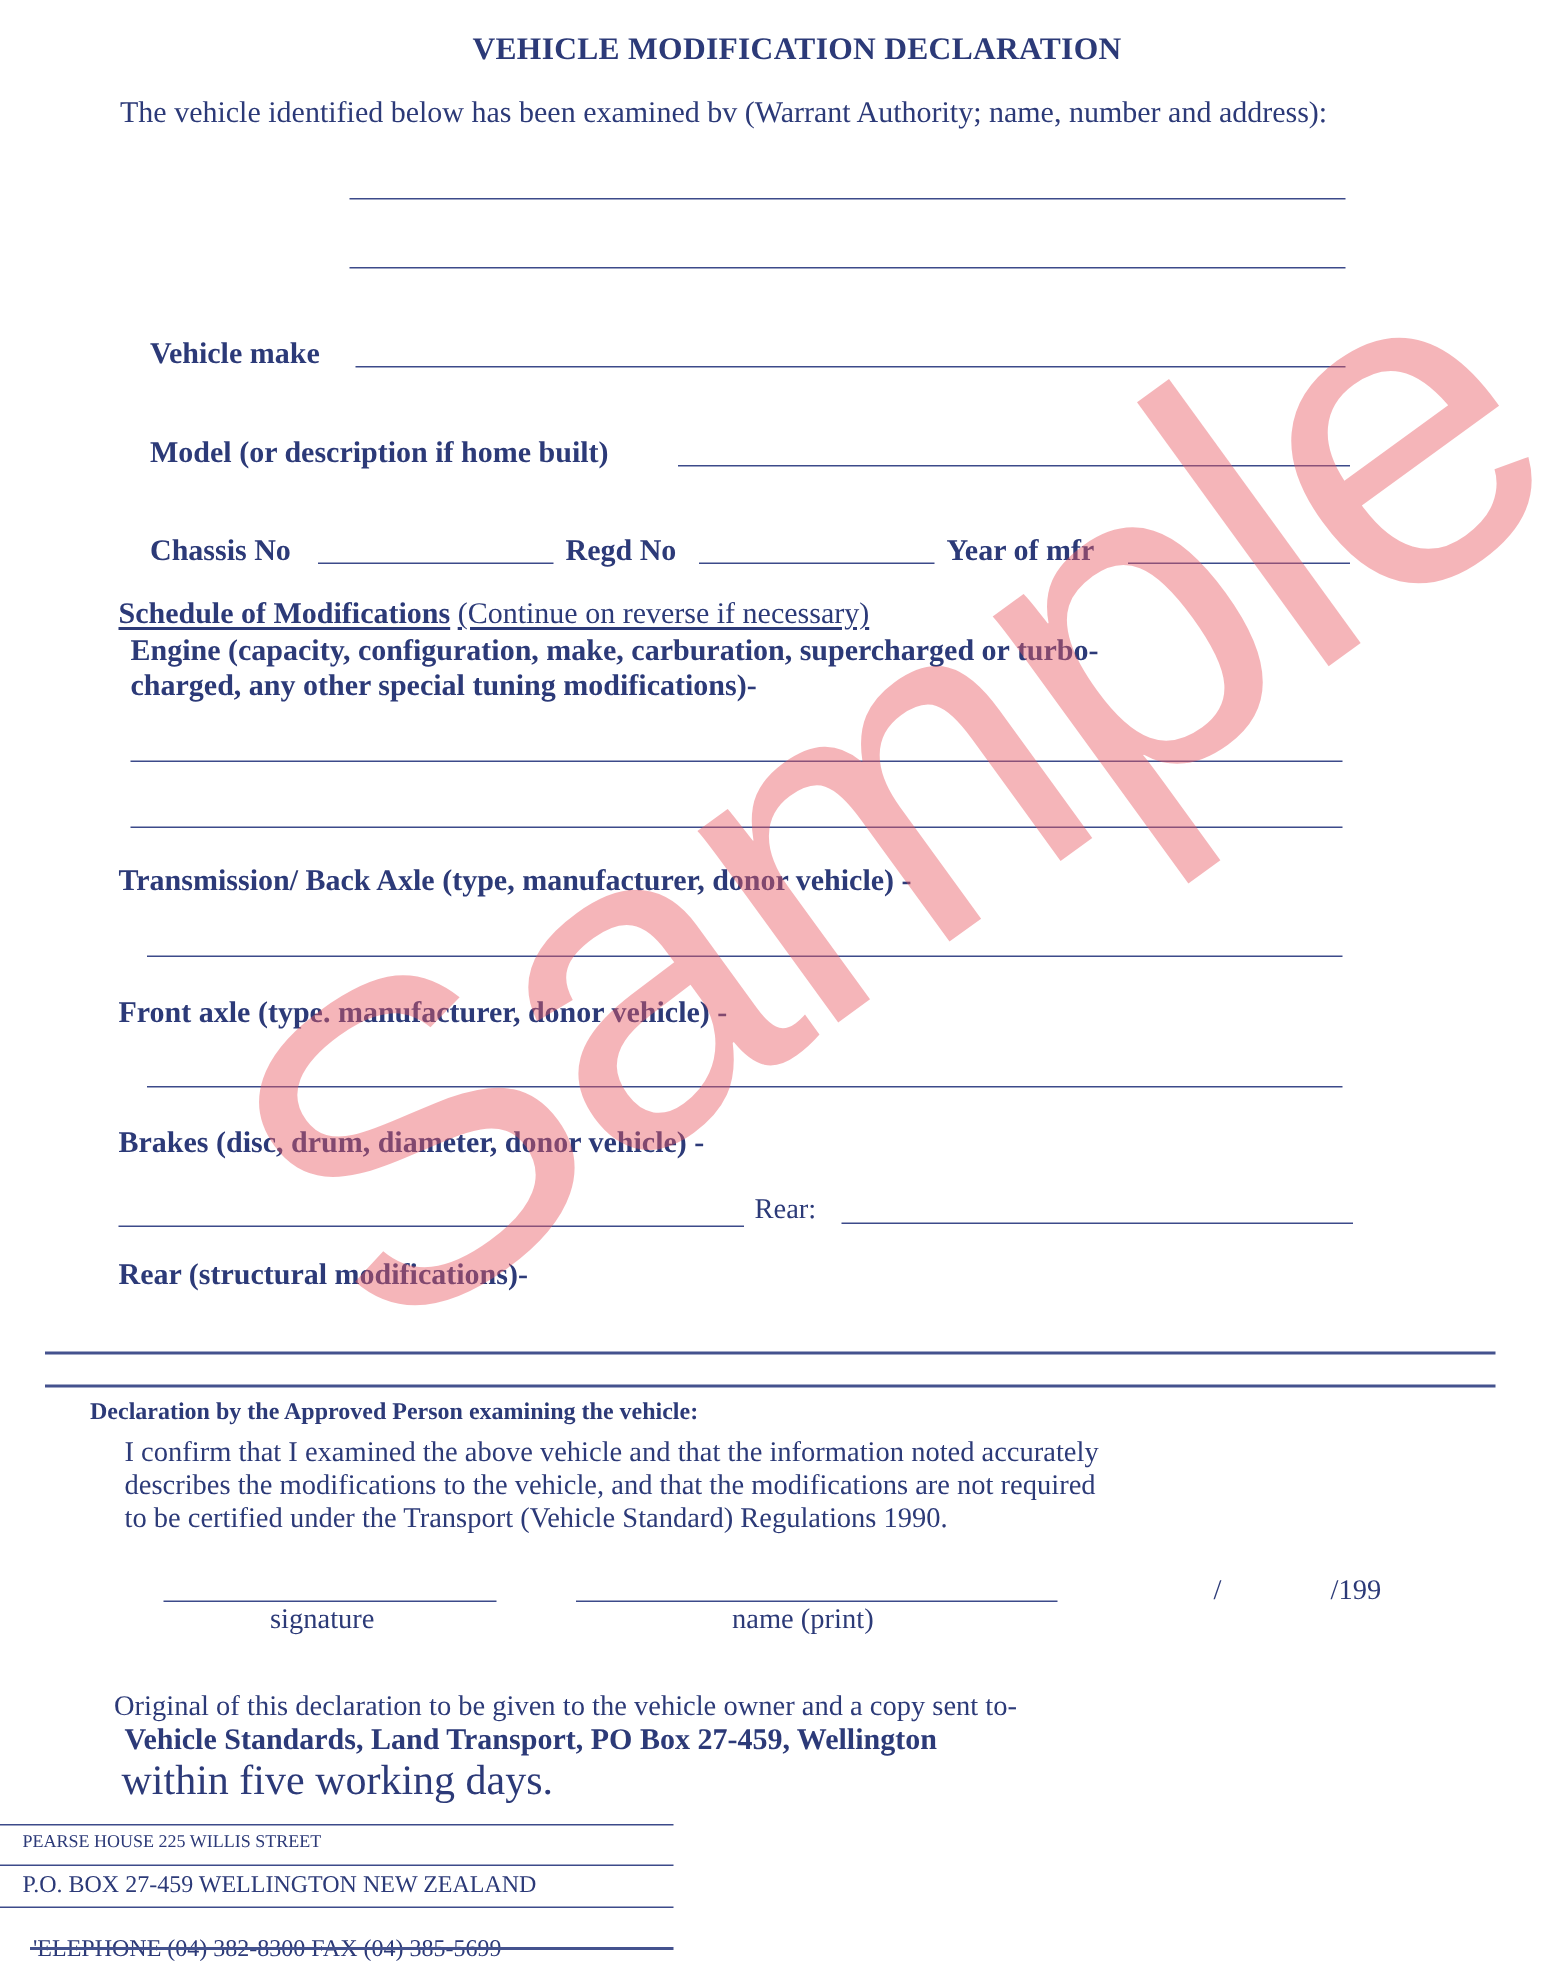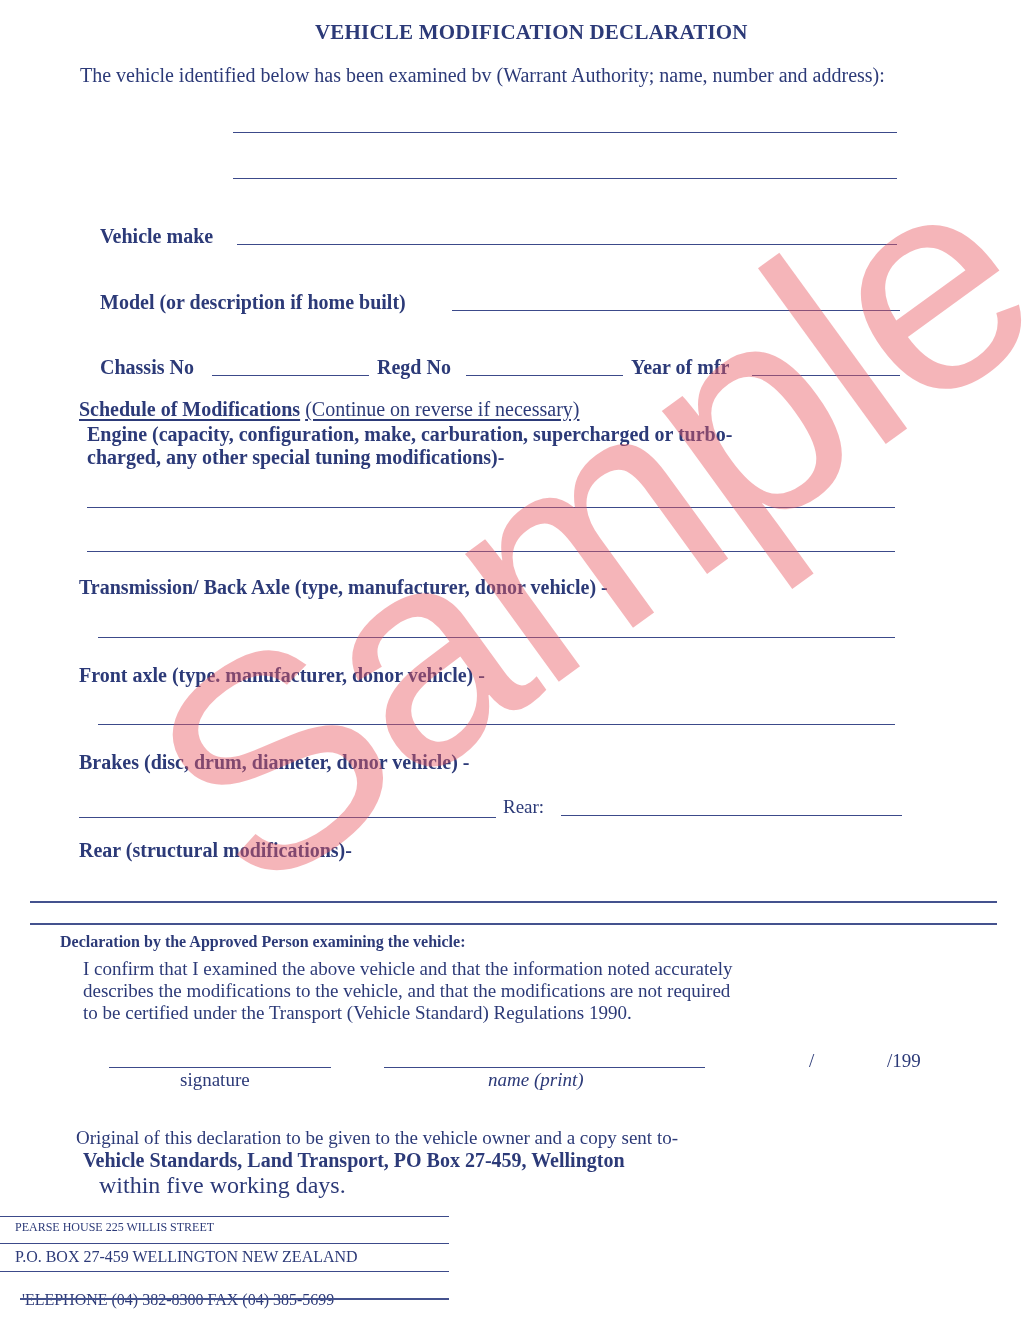--- a/index.html
+++ b/index.html
@@ -77,27 +77,27 @@
   <div class="line thick" style="left:30px; top:923px; width:967px;"></div>
 
   <div class="abs lbl" style="left:60px; top:933px; font-size:16px;">Declaration by the Approved Person examining the vehicle:</div>
   <div class="abs reg" style="left:83px; top:958px;">I confirm that I examined the above vehicle and that the information noted accurately</div>
   <div class="abs reg" style="left:83px; top:980px;">describes the modifications to the vehicle, and that the modifications are not required</div>
   <div class="abs reg" style="left:83px; top:1002px;">to be certified under the Transport (Vehicle Standard) Regulations 1990.</div>
 
   <div class="line" style="left:109px; top:1067px; width:222px;"></div>
   <div class="abs reg" style="left:180px; top:1069px;">signature</div>
   <div class="line" style="left:384px; top:1067px; width:321px;"></div>
-  <div class="abs reg" style="left:488px; top:1069px;font-style:italic;">name (print)</div>
+  <div class="abs reg" style="left:488px; top:1069px;">name (print)</div>
   <div class="abs reg" style="left:809px; top:1050px;">/</div>
   <div class="abs reg" style="left:887px; top:1050px;">/199</div>
 
   <div class="abs reg" style="left:76px; top:1127px; font-size:19px;">Original of this declaration to be given to the vehicle owner and a copy sent to-</div>
   <div class="abs lbl" style="left:83px; top:1149px;">Vehicle Standards, Land Transport, PO Box 27-459, Wellington</div>
-  <div class="abs reg" style="left:99px; top:1172px; font-size:24px;">within five working days.</div>
+  <div class="abs reg" style="left:81px; top:1172px; font-size:28px;">within five working days.</div>
 
   <div class="line" style="left:0px; top:1216px; width:449px;"></div>
   <div class="abs" style="left:15px; top:1220px; font-size:12px;">PEARSE HOUSE 225 WILLIS STREET</div>
   <div class="line" style="left:0px; top:1243px; width:449px;"></div>
   <div class="abs" style="left:15px; top:1248px; font-size:16px;text-align:center;">P.O. BOX 27-459 WELLINGTON NEW ZEALAND</div>
   <div class="line" style="left:0px; top:1271px; width:449px;"></div>
   <div class="abs" style="left:22px; top:1275px; font-size:16px;margin-top:16px;">'ELEPHONE (04) 382-8300 FAX (04) 385-5699</div>
   <div class="line thick" style="left:20px; top:1298px; width:429px;"></div>
 
   <div class="watermark">

